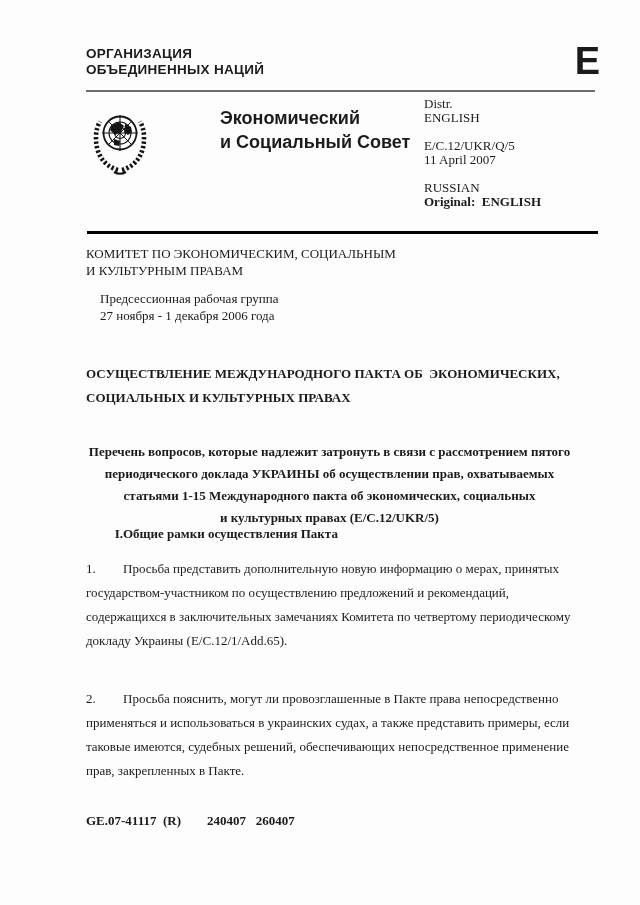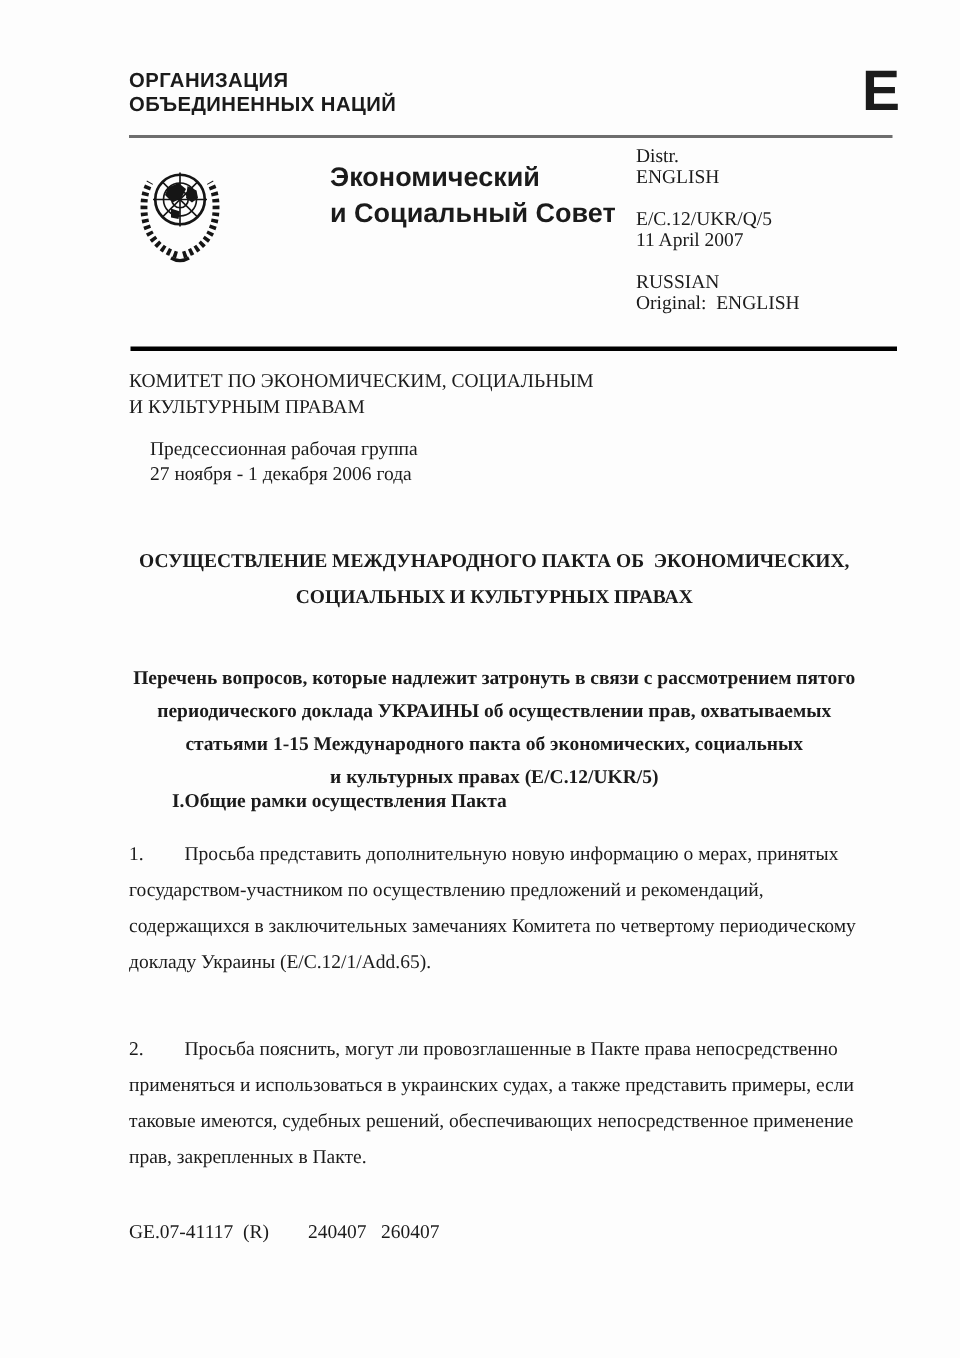--- a/index.html
+++ b/index.html
@@ -21,29 +21,29 @@
   .thin-rule{position:absolute;left:86px;top:90px;width:509px;height:2px;background:#6e6e6e;}
   
   .emblem{position:absolute;left:92px;top:104px;}
   .council{
     position:absolute;left:176px;top:106px;
     font-family:"Liberation Sans",sans-serif;font-weight:bold;
     font-size:18px;line-height:24px;margin-left:44px;
   }
   .distr-col{position:absolute;left:424px;top:97px;font-size:13px;line-height:13.5px;}
   .distr-col .grp{margin-bottom:15px;}
-  .pre{white-space:pre;}
+  .pre{white-space:pre;font-weight:bold;}
   
   .thick-rule{position:absolute;left:87px;top:231px;width:511px;height:3px;background:#000;}
   
   .committee{position:absolute;left:86px;top:246px;font-size:13px;line-height:16.5px;}
   .workgroup{position:absolute;left:100px;top:291px;font-size:13px;line-height:16.5px;}
   .doc-title{
     position:absolute;left:86px;top:362px;width:487px;
-    text-align:center;font-weight:bold;font-size:13px;line-height:24px;
+    text-align:left;font-weight:bold;font-size:13px;line-height:24px;
   }
   .doc-subtitle{
     position:absolute;left:88px;top:417px;width:483px;
     text-align:center;font-weight:bold;font-size:13px;line-height:22px;margin-top:24px;
   }
   .section-heading{position:absolute;left:86px;top:526px;font-weight:bold;font-size:13px;text-align:right;}
   .num{display:inline-block;width:37px;}
   .para{position:absolute;left:86px;width:485px;font-size:13px;line-height:24px;}
   .para-1{top:557px;}
   .para-2{top:647px;margin-top:40px;}

